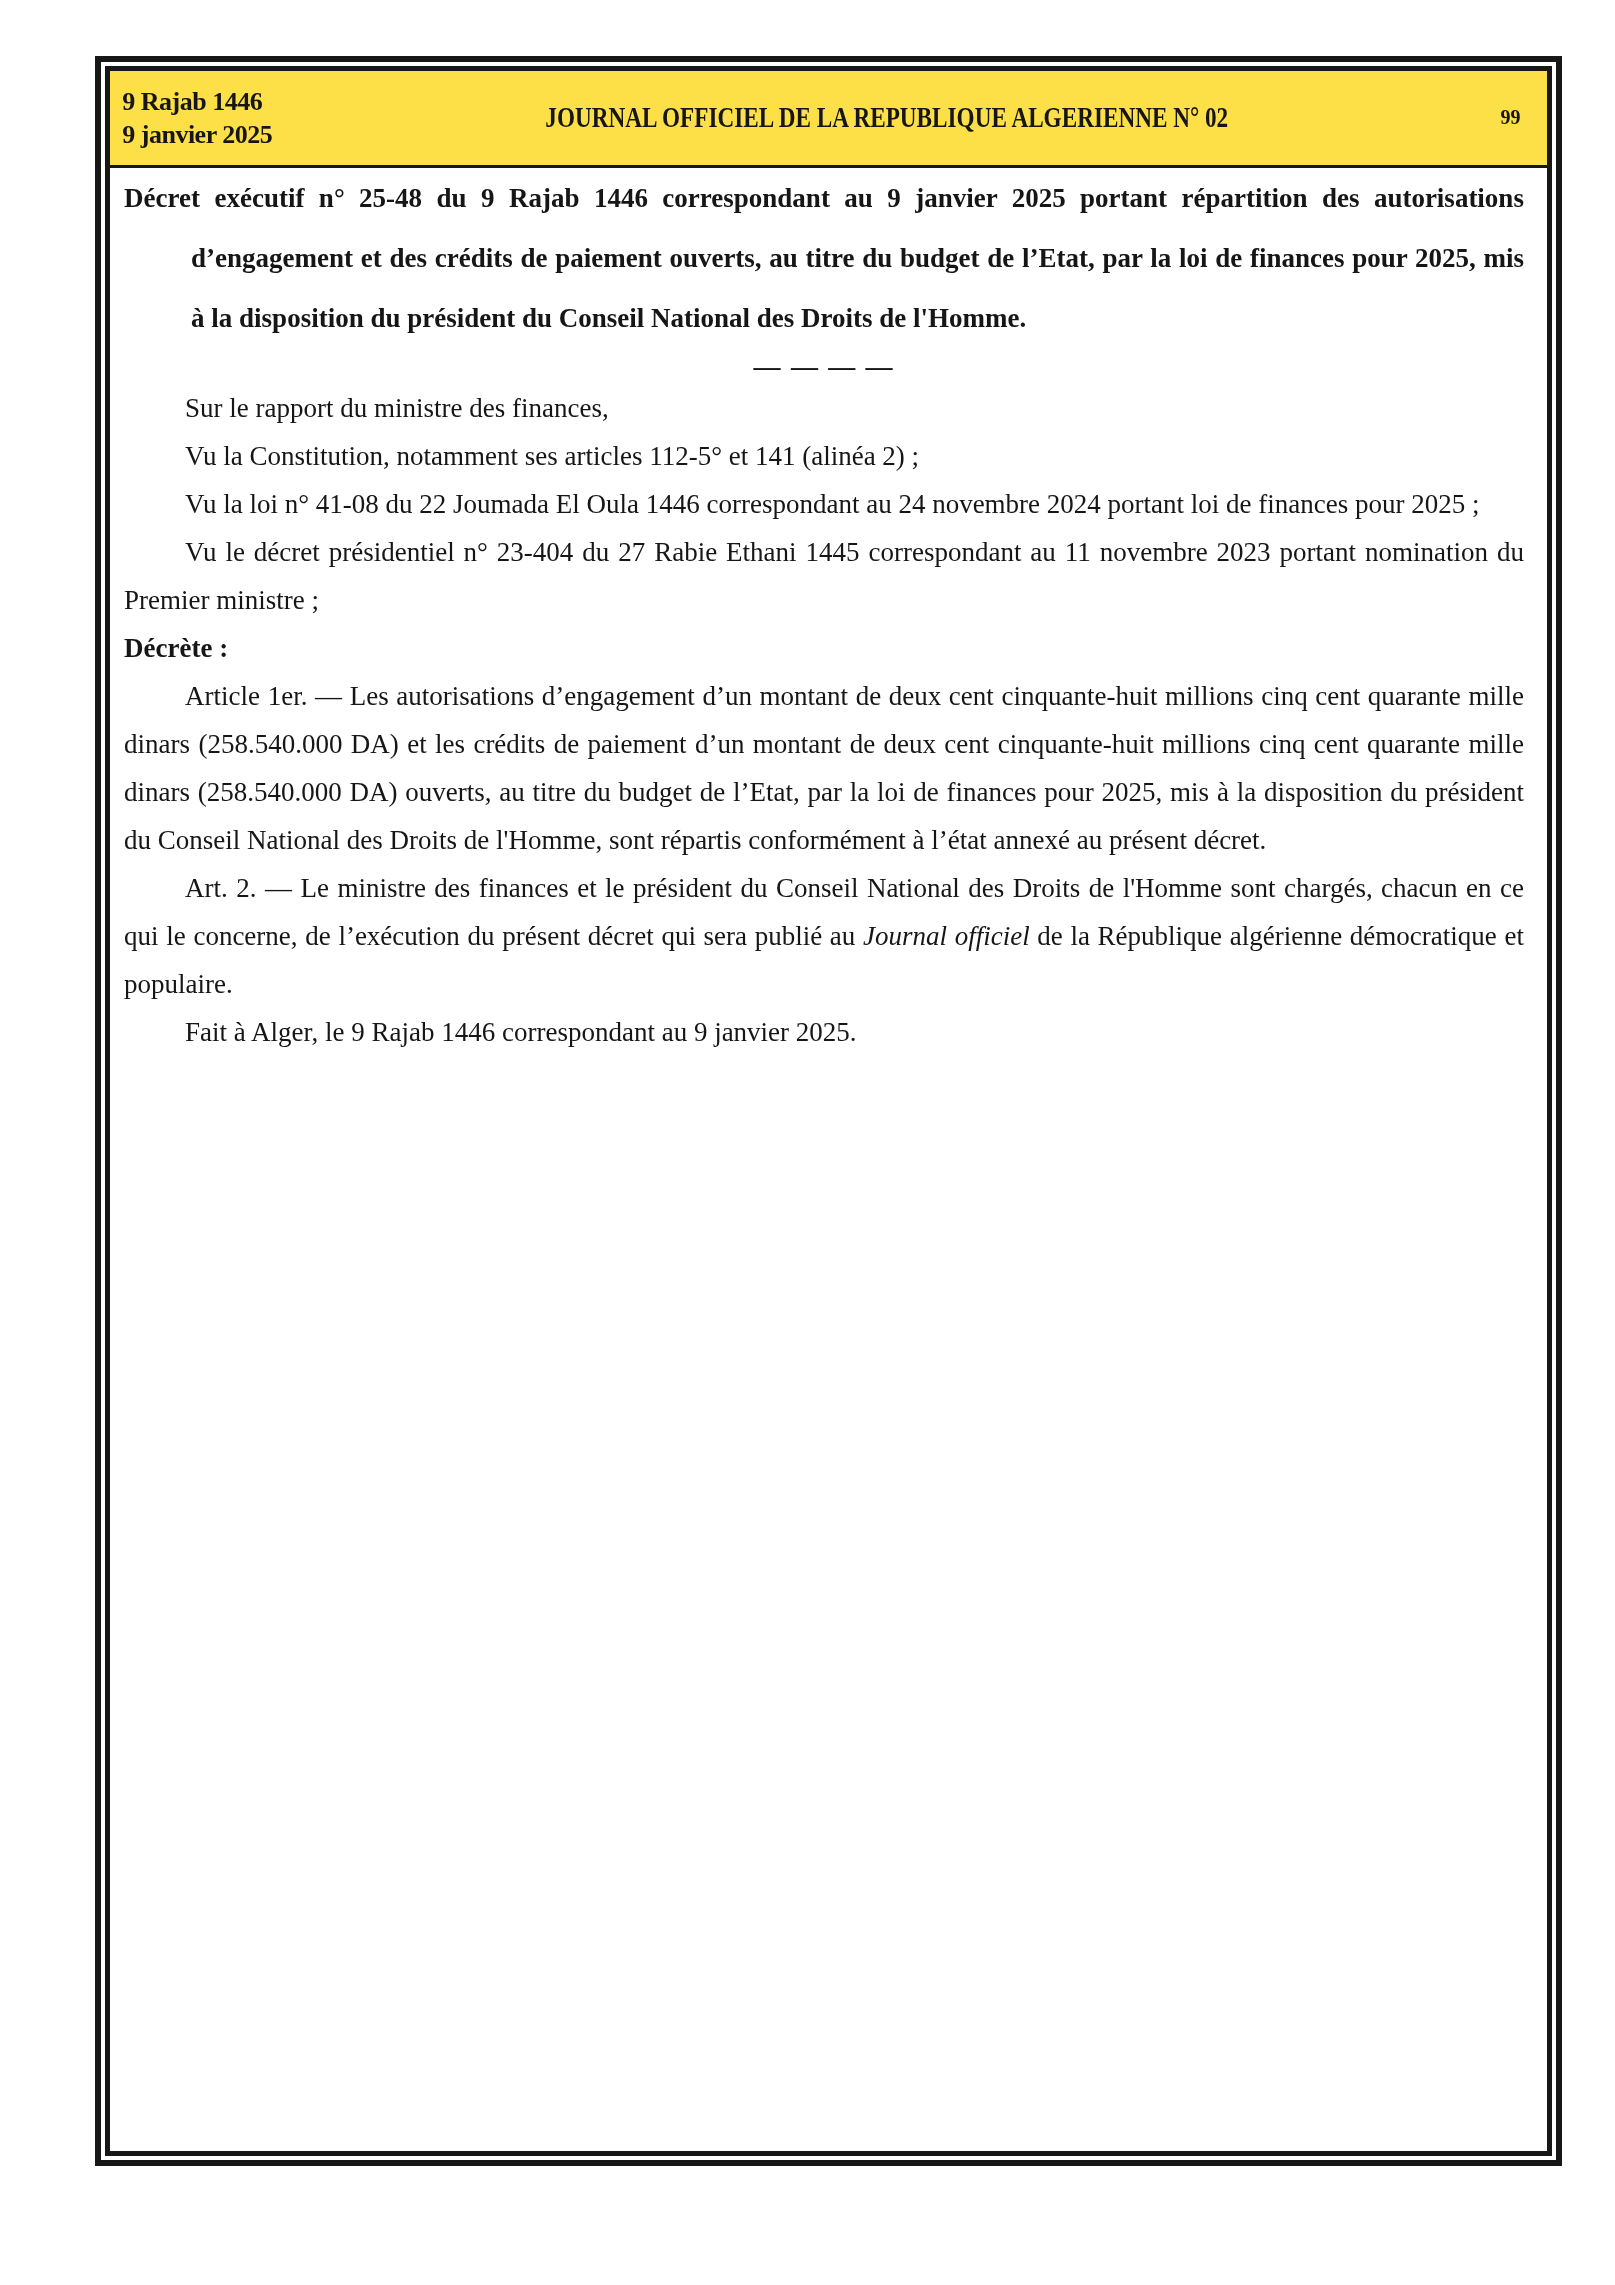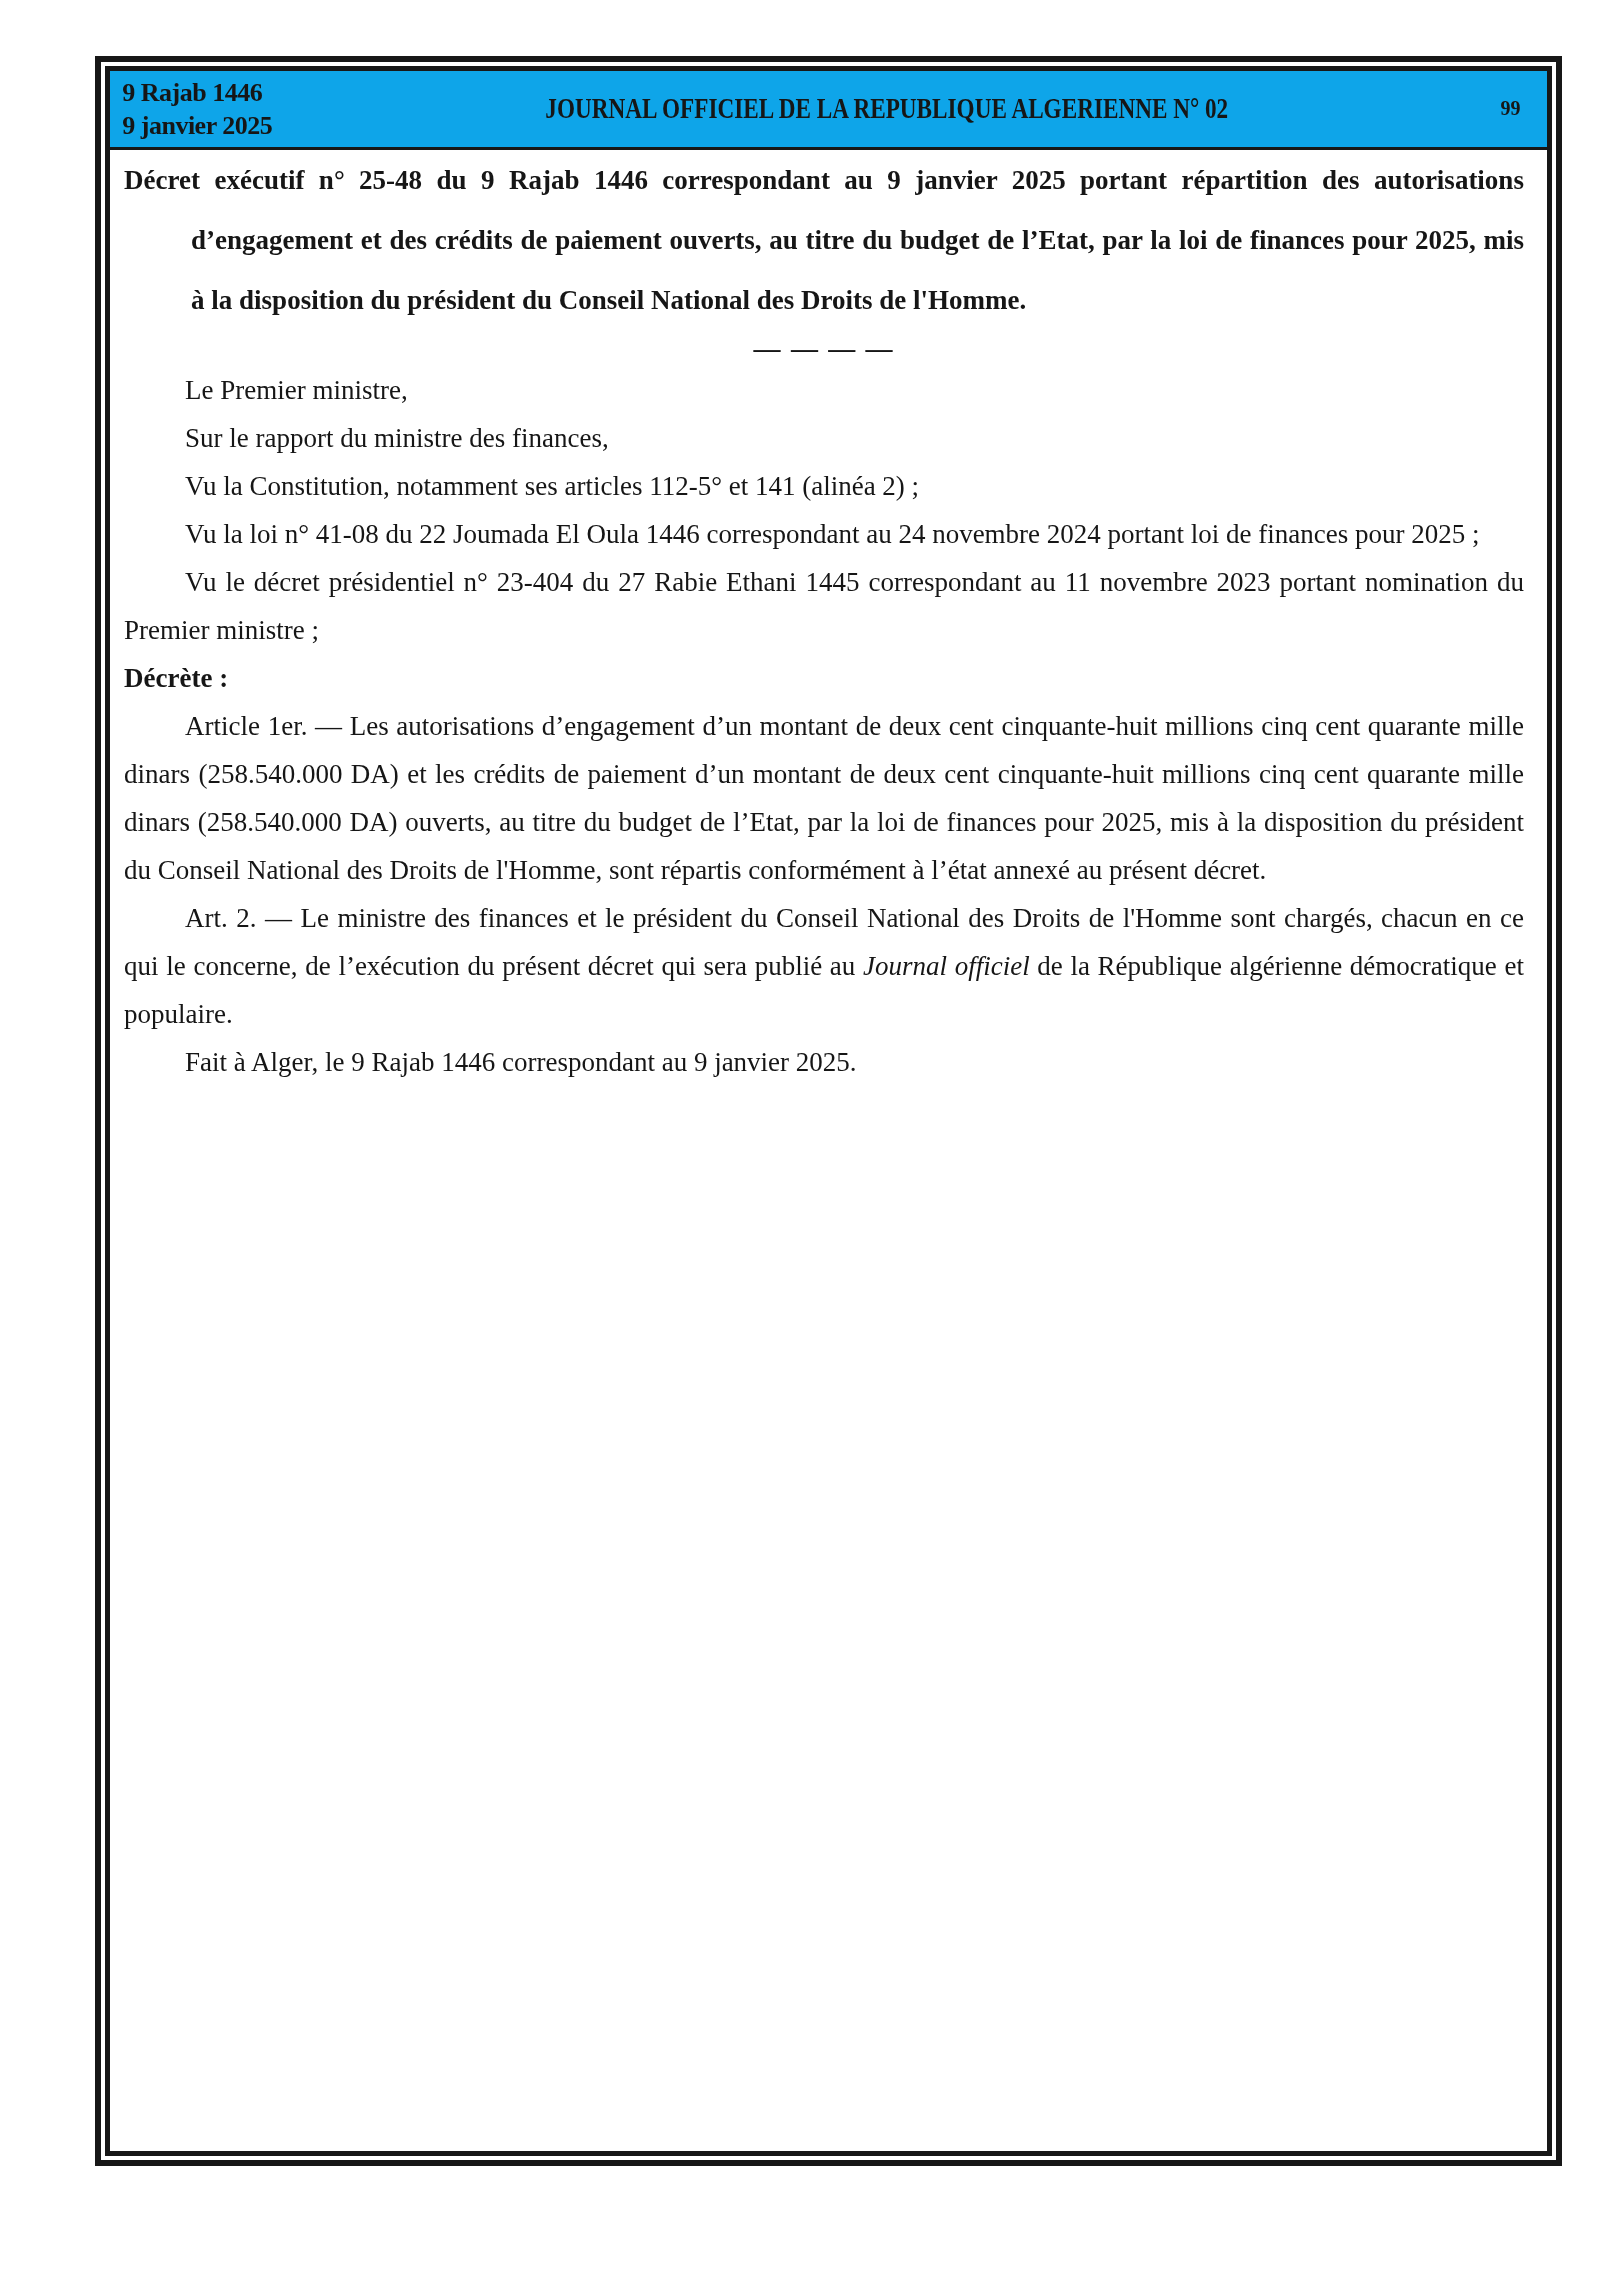--- a/index.html
+++ b/index.html
@@ -20,22 +20,22 @@
   }
   .frame-inner {
     box-sizing: border-box;
     width: 100%; height: 100%;
     border: 5.4px solid #171717;
     display: flex;
     flex-direction: column;
   }
   .page-header {
     box-sizing: border-box;
-    height: 79px;
-    background: #0ea5e9;
+    height: 97px;
+    background: #fde047;
     border-bottom: 3.6px solid #171717;
     display: flex;
     align-items: center;
     justify-content: center;
   }
   .dates {
     padding-left: 12.7px;
     font-weight: bold;
     font-size: 26px;
     line-height: 33px;
@@ -122,21 +122,20 @@
       </div>
       <div class="pagenum">99</div>
     </div>
 
     <div class="content">
 
       <p class="decree-title">Décret exécutif n° 25-48 du 9 Rajab 1446 correspondant au 9 janvier 2025 portant répartition des autorisations d’engagement et des crédits de paiement ouverts, au titre du budget de l’Etat, par la loi de finances pour 2025, mis à la disposition du président du Conseil National des Droits de l'Homme.</p>
 
       <p class="separator">— — — —</p>
 
-      <p class="indent m-std1">Le Premier ministre,</p>
       <p class="indent m-std2">Sur le rapport du ministre des finances,</p>
       <p class="indent m-std3">Vu la Constitution, notamment ses articles 112-5° et 141 (alinéa 2) ;</p>
       <p class="indent m-med1">Vu la loi n° 41-08 du 22 Joumada El Oula 1446 correspondant au 24 novembre 2024 portant loi de finances pour 2025 ;</p>
       <p class="indent m-med2">Vu le décret présidentiel n° 23-404 du 27 Rabie Ethani 1445 correspondant au 11 novembre 2023 portant nomination du Premier ministre ;</p>
 
       <p class="decrete">Décrète :</p>
 
       <p class="indent article1">Article 1er. — Les autorisations d’engagement d’un montant de deux cent cinquante-huit millions cinq cent quarante mille dinars (258.540.000 DA) et les crédits de paiement d’un montant de deux cent cinquante-huit millions cinq cent quarante mille dinars (258.540.000 DA) ouverts, au titre du budget de l’Etat, par la loi de finances pour 2025, mis à la disposition du président du Conseil National des Droits de l'Homme, sont répartis conformément à l’état annexé au présent décret.</p>
 
       <p class="indent article2"><span>Art. 2. — Le ministre des finances et le président du Conseil National des Droits de l'Homme sont chargés, chacun en ce qui le concerne, de l’exécution du présent décret qui sera publié au </span><span class="ital">Journal officiel</span><span> de la République algérienne démocratique et populaire.</span></p>

